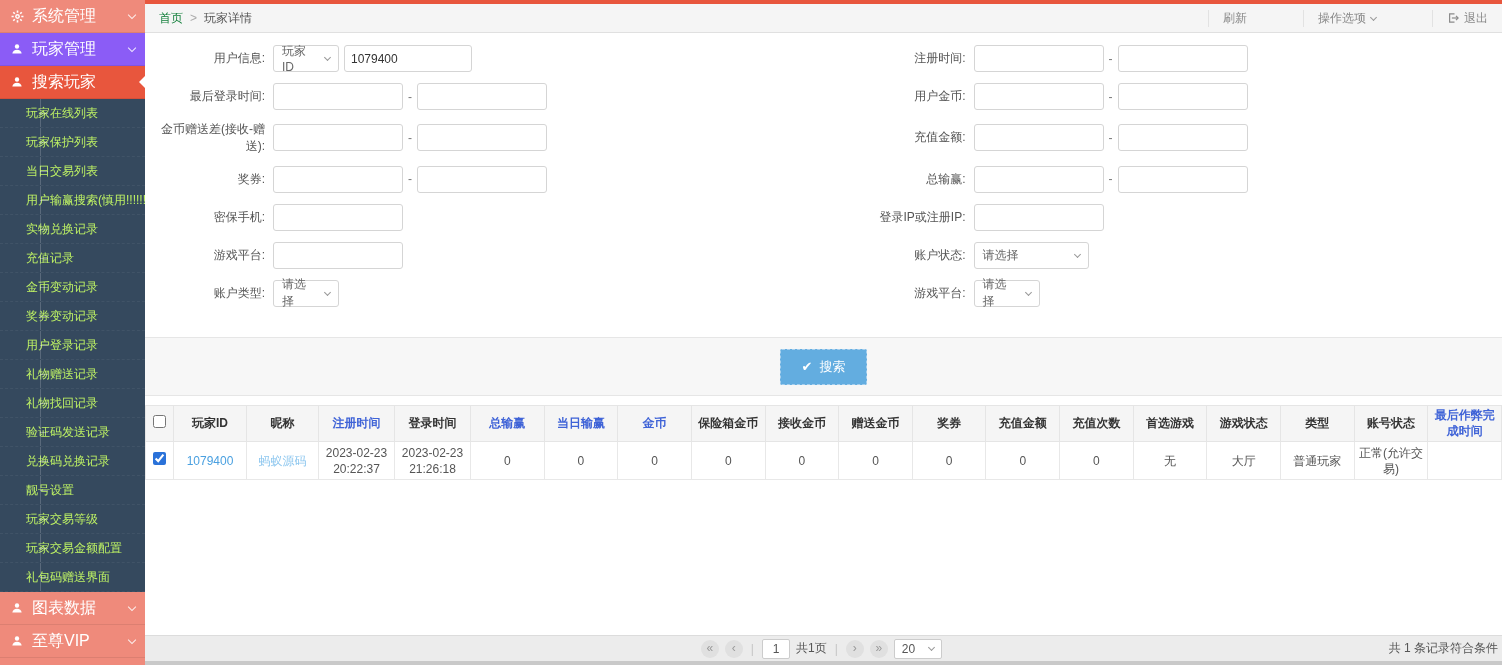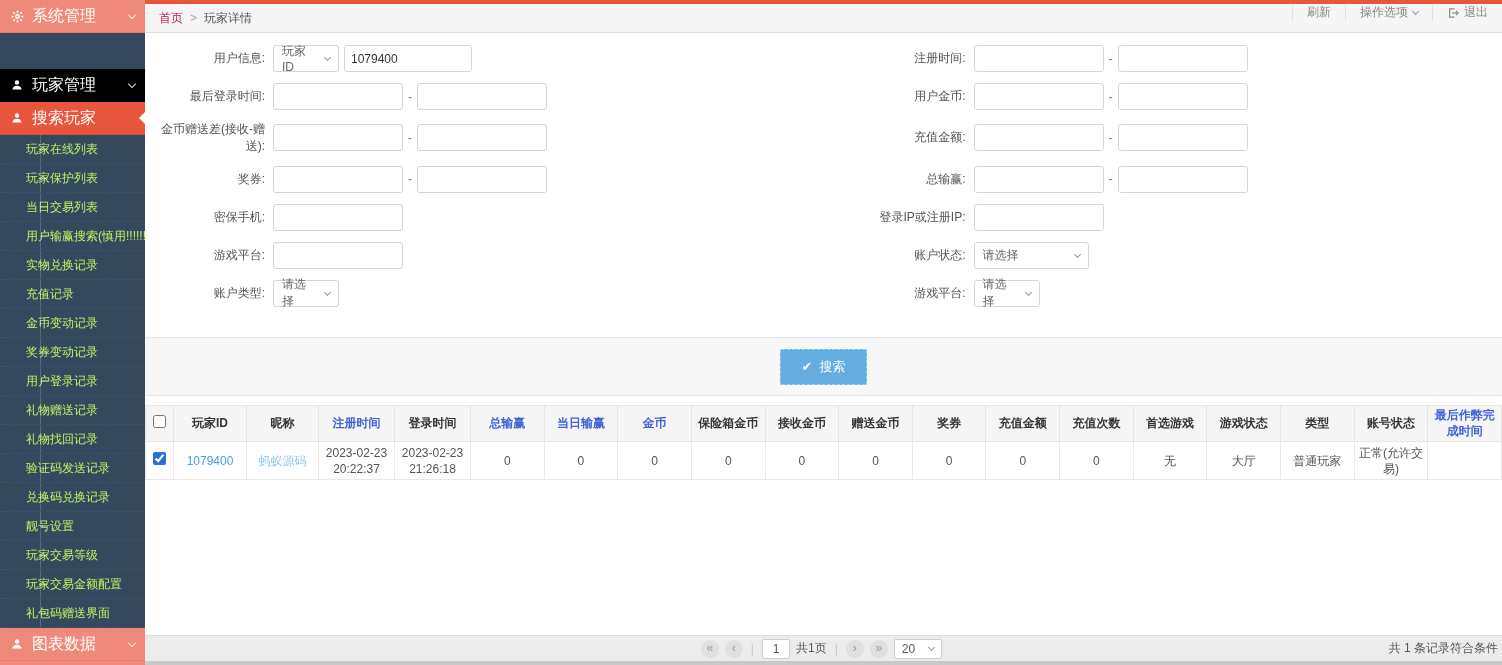--- a/index.html
+++ b/index.html
@@ -8,21 +8,21 @@
   .app { display:flex; width:1502px; height:665px; }
 
   
   .sidebar { width:145px; flex-shrink:0; background:#35495e; overflow:hidden; }
   .side-group { position:relative; height:33px; display:flex; align-items:center;
                 padding:0 10px; color:#fff; font-size:16px; cursor:pointer;
                 border-bottom:1px solid rgba(0,0,0,.08); }
   .side-group .gicon { width:14px; height:14px; margin-right:8px; display:flex;
                        align-items:center; justify-content:center; flex-shrink:0; }
   .side-group.pink  { background:#ef8a7b; }
-  .side-group.brown { background:#000000;margin-top:36px; }
+  .side-group.brown { background:#8b5cf6; }
   .side-group.active{ background:#e8563d; }
   .side-group.active::after { content:''; position:absolute; right:0; top:50%;
       transform:translateY(-50%); border:6px solid transparent; border-right-color:#ffffff; }
   .chev { width:6px; height:6px; border-right:1.5px solid rgba(255,255,255,.85);
           border-bottom:1.5px solid rgba(255,255,255,.85); transform:rotate(45deg);
           margin-left:auto; margin-top:-3px; }
   .submenu { }
   .sub { position:relative; height:29px; line-height:29px; padding-left:26px;
          color:#bef264; font-size:12px; cursor:pointer; white-space:nowrap;
          border-bottom:1px dashed rgba(255,255,255,.06); }
@@ -30,24 +30,24 @@
                  width:1px; background:rgba(255,255,255,.18); }
   .sub::after { content:''; position:absolute; left:40px; top:14px; width:8px;
                 height:1px; background:rgba(255,255,255,.35); }
 
   
   .main { flex:1; display:flex; flex-direction:column; background:#fff; min-width:0; }
   .accent { height:4px; background:#e8563d; flex-shrink:0; }
   .topbar { height:29px; background:#f5f5f5; border-bottom:1px solid #e0e0e0;
             display:flex; align-items:center; padding:0 0 0 14px; font-size:12px;
             color:#666; flex-shrink:0; }
-  .crumb-home { color:#be185d; cursor:pointer;font-family:Liberation Mono, monospace; }
+  .crumb-home { color:#15803d; cursor:pointer;font-family:Liberation Mono, monospace; }
   .crumb-sep { margin:0 7px; color:#aaa; }
   .crumb-cur { color:#555; }
-  .top-actions { margin-left:auto; display:flex; align-items:flex-start; height:100%; }
+  .top-actions { margin-left:auto; display:flex; align-items:center; height:100%;gap:42px; }
   .top-actions .ta { display:flex; align-items:center; gap:5px; padding:0 14px;
                      border-left:1px solid #e2e2e2; color:#888; cursor:pointer; }
   .caret-dn { width:5px; height:5px; border-right:1.2px solid #999;
               border-bottom:1.2px solid #999; transform:rotate(45deg); margin-top:-2px; }
 
   
   .form-section { height:304px; padding-top:12px; background:#fff; overflow:hidden; flex-shrink:0; }
   .form-grid { display:grid; grid-template-columns:1fr 1fr; row-gap:11px; }
   .frow { display:flex; align-items:center; font-size:12px; color:#555; }
   .frow .flabel { text-align:right; padding-right:8px; line-height:1.4; flex-shrink:0; }

